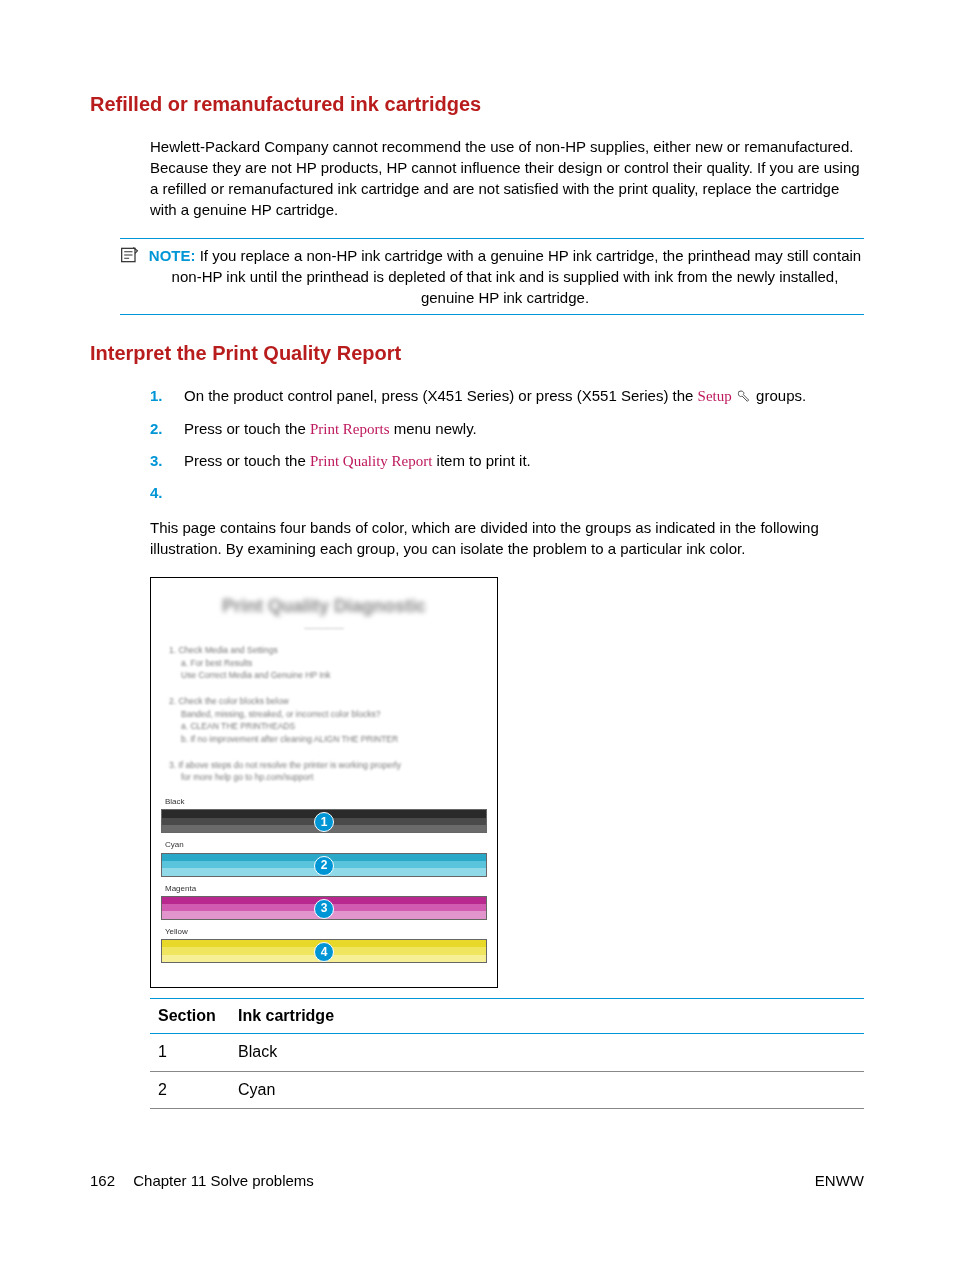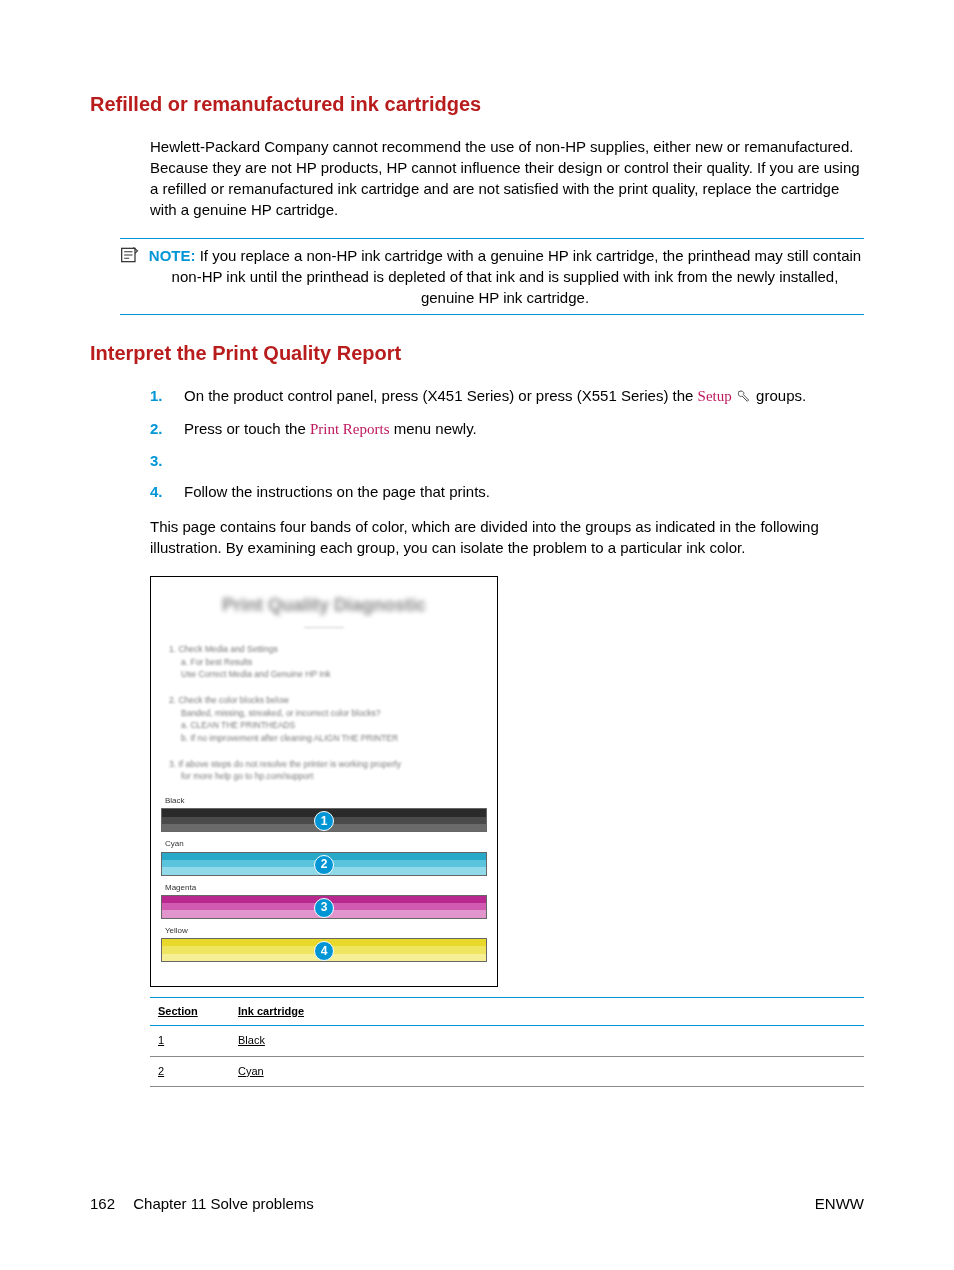--- a/index.html
+++ b/index.html
@@ -94,27 +94,27 @@
       background: #0096d6;
       border: 1.5px solid #fff;
       color: #fff;
       font-size: 12px;
       font-weight: bold;
       display: flex;
       align-items: center;
       justify-content: center;
       top: 2px;
     }
-    .table { width: 714px; margin-left: 60px; border-collapse: collapse; font-size: 11px; text-decoration: underline; }
+    .table { width: 714px; margin-left: 60px; border-collapse: collapse; font-size: 16px; }
     .table th { text-align: left; padding: 6px 8px; border-top: 1.5px solid #0096d6; border-bottom: 1.5px solid #0096d6; font-weight: bold; }
     .table td { padding: 7px 8px; border-bottom: 1px solid #888; }
     .table .col1 { width: 80px; }
     .footer {
       position: absolute;
-      bottom: 56px;
+      bottom: 79px;
       left: 90px;
       right: 90px;
       display: flex;
       justify-content: space-between;
       font-size: 15px;
     }
     .footer-left .pg { margin-right: 14px; }
   </style>
 </head>
 <body>
@@ -147,24 +147,24 @@
             <path d="M4 4c2-2 5-2 7 0 1 1 1 3 0 4l8 8-2 2-8-8c-1 1-3 1-4 0-2-2-2-5 0-7z" fill="none" stroke="#555" stroke-width="1.5"></path>
           </svg></span><span> groups.</span>
     </span>
   </div>
   <div class="li">
     <span class="li-num">2.</span>
     <span><span>Press or touch the </span><span class="link">Print Reports</span><span> menu newly.</span></span>
   </div>
   <div class="li">
     <span class="li-num">3.</span>
+    <span><span>Press or touch the </span><span class="link">Print Quality Report</span><span> item to print it.</span></span>
   </div>
   <div class="li">
     <span class="li-num">4.</span>
-    <span>Follow the instructions on the page that prints.</span>
   </div>
 </div>
 
 <p class="body-text">This page contains four bands of color, which are divided into the groups as indicated in the following illustration. By examining each group, you can isolate the problem to a particular ink color.</p>
 
 <div class="diagram-box">
   <div class="blur-title">Print Quality Diagnostic</div>
   <div class="blur-sub">───────</div>
   <div class="blur-list">
     1. Check Media and Settings<br>

